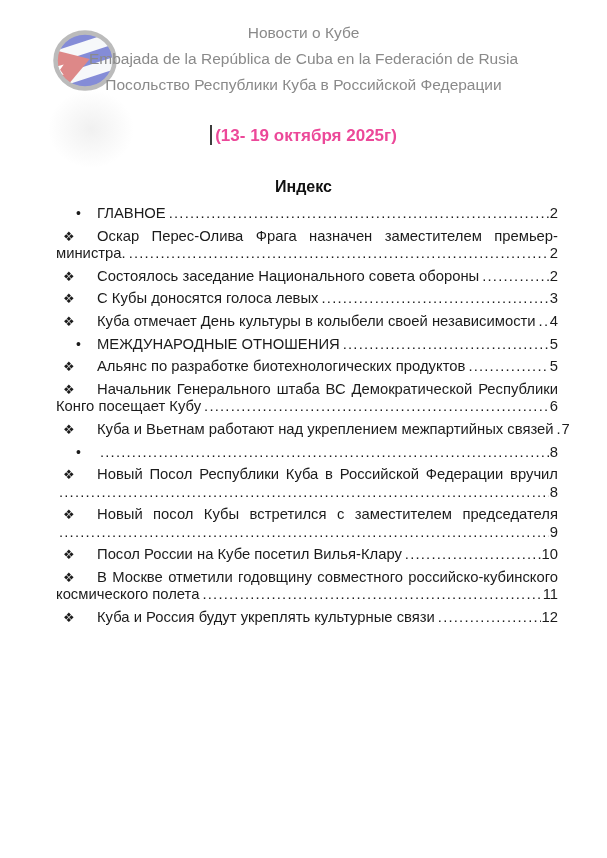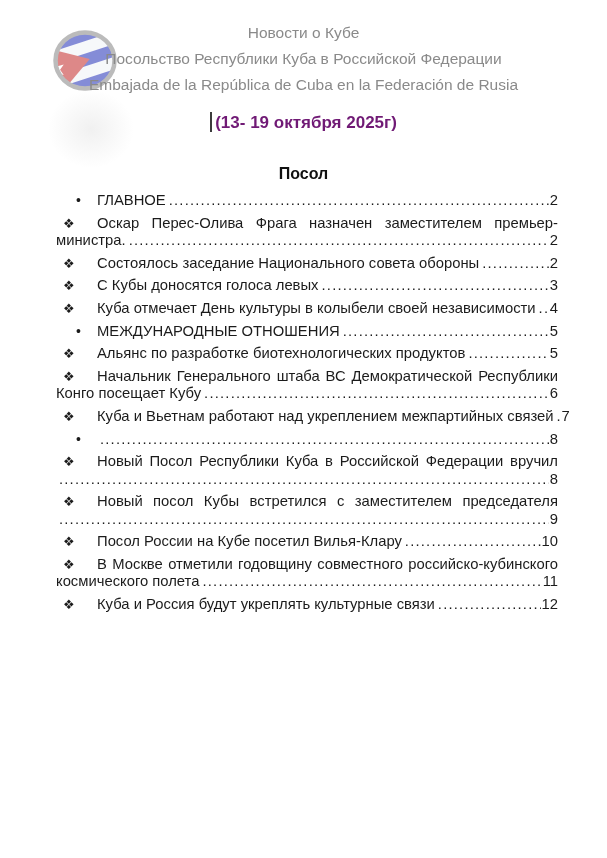--- a/index.html
+++ b/index.html
@@ -24,24 +24,24 @@
     position:absolute;left:52px;top:29px;width:66px;height:63px;
     opacity:.62;z-index:1;
   }
   .logo-ghost{
     position:absolute;left:48px;top:90px;width:86px;height:78px;
     border-radius:50%;
     background:radial-gradient(closest-side,rgba(165,165,165,.16),rgba(165,165,165,0));
     z-index:0;
   }
   .dateline{
-    margin-top:14px;
+    margin-top:27px;
     height:22px;line-height:22px;
     text-align:center;
-    font-weight:bold;font-size:17px;color:#701a75;
+    font-weight:bold;font-size:17px;color:#ec4899;
   }
   .caret{
     display:inline-block;width:2px;height:20px;background:#3c3c3c;
     vertical-align:-4px;margin-right:3px;
   }
   .index-title{
     margin-top:31px;
     text-align:center;font-weight:bold;font-size:16px;color:#111;
   }
   .toc{
@@ -88,27 +88,27 @@
           <path d="M -22 -6 L 38 31.5 L -22 69 Z" fill="#c94040"></path>
           <polygon transform="translate(3,31.5)" fill="#ffffff" points="0,-9 2.12,-2.91 8.56,-2.78 3.42,1.11 5.29,7.28 0,3.6 -5.29,7.28 -3.42,1.11 -8.56,-2.78 -2.12,-2.91"></polygon>
         </g>
       </g>
       <ellipse cx="33" cy="31.5" rx="29.5" ry="28" fill="none" stroke="#929292" stroke-width="4.5"></ellipse>
     </svg>
   </div>
 
   <div class="header">
     <div>Новости о Кубе</div>
+    <div>Embajada de la República de Cuba en la Federación de Rusia</div>
     <div>Посольство Республики Куба в Российской Федерации</div>
-    <div>Embajada de la República de Cuba en la Federación de Rusia</div>
   </div>
 
   <div class="dateline"><span class="caret"></span><span>(13- 19 октября 2025г)</span></div>
 
-  <div class="index-title">Посол</div>
+  <div class="index-title">Индекс</div>
 
   <div class="toc">
       <div class="toc-entry">
         <div class="toc-line-flex">
           <span class="toc-bullet b-disc">•</span>
           <span class="toc-text">ГЛАВНОЕ</span>
           <span class="toc-leader">............................................................................................................................................................................................................................................................................................................</span>
           <span class="toc-page">2</span>
         </div>
       </div>

